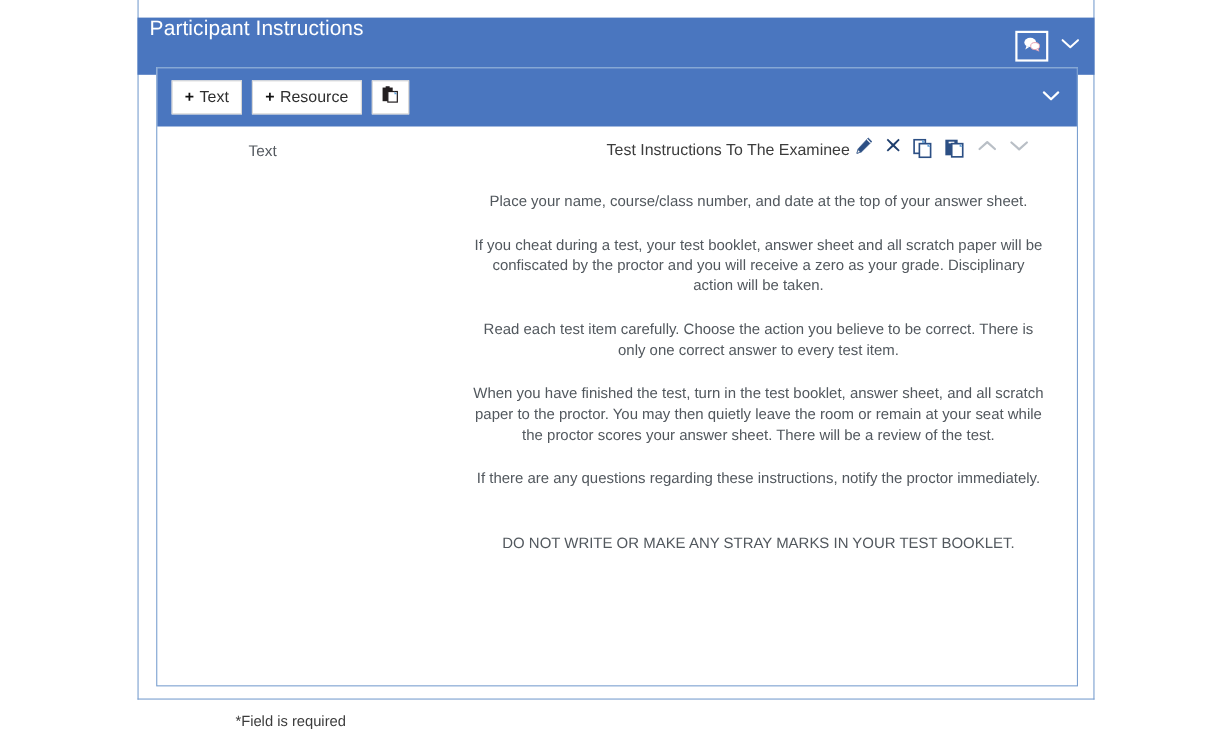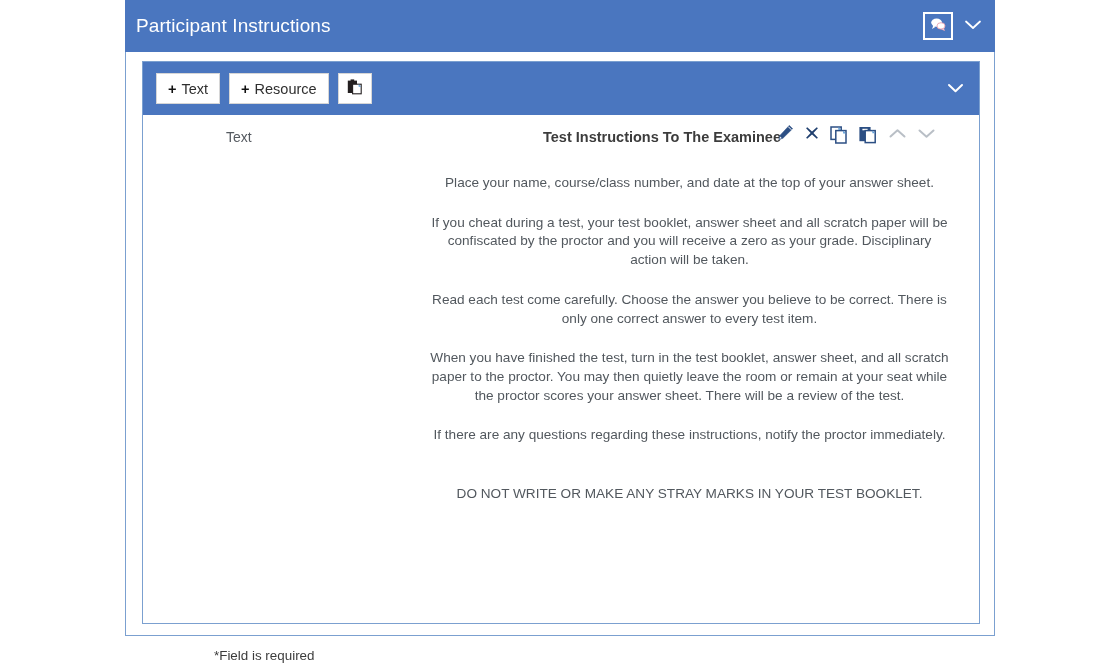--- a/index.html
+++ b/index.html
@@ -24,27 +24,26 @@
     border: 1px solid #7ba0d0;
     border-top: none;
     box-sizing: border-box;
     background: #ffffff;
   }
 
   
   .titlebar {
     position: absolute;
     left: 125px;
-    top: 0px;
+    top: 16px;
     width: 870px;
     height: 52px;
     background: #4a76bf;
     box-sizing: border-box;
     display: flex;
-    align-items: center;
   }
   .titlebar-text {
     color: #ffffff;
     font-size: 19px;
     font-weight: 400;
     margin-left: 11px;
     letter-spacing: .1px;
     white-space: nowrap;
   }
   .titlebar-right {
@@ -144,21 +143,21 @@
     font-size: 14px;
     color: #555a60;
   }
   .item-title {
     position: absolute;
     left: 279px;
     top: 14px;
     width: 480px;
     text-align: center;
     font-size: 14.5px;
-    font-weight: bold;
+    font-weight: normal;
     color: #3c3c3c;
   }
   .item-actions {
     position: absolute;
     right: 43px;
     top: 10px;
     display: flex;
     align-items: center;
     gap: 9px;
   }
@@ -318,21 +317,21 @@
           </svg>
         </span>
       </div>
 
     </div>
   </div>
 
   <div class="body-wrap">
     <p class="para">Place your name, course/class number, and date at the top of your answer sheet.</p>
     <p class="para">If you cheat during a test, your test booklet, answer sheet and all scratch paper will be confiscated by the proctor and you will receive a zero as your grade. Disciplinary action will be taken.</p>
-    <p class="para">Read each test come carefully. Choose the answer you believe to be correct. There is only one correct answer to every test item.</p>
+    <p class="para">Read each test item carefully. Choose the action you believe to be correct. There is only one correct answer to every test item.</p>
     <p class="para">When you have finished the test, turn in the test booklet, answer sheet, and all scratch paper to the proctor. You may then quietly leave the room or remain at your seat while the proctor scores your answer sheet. There will be a review of the test.</p>
     <p class="para">If there are any questions regarding these instructions, notify the proctor immediately.</p>
     <p class="para last">DO NOT WRITE OR MAKE ANY STRAY MARKS IN YOUR TEST BOOKLET.</p>
   </div>
 
 </div>
 
 <div class="footnote"><span>*</span><span>Field is required</span></div>
 
 </body></html>

